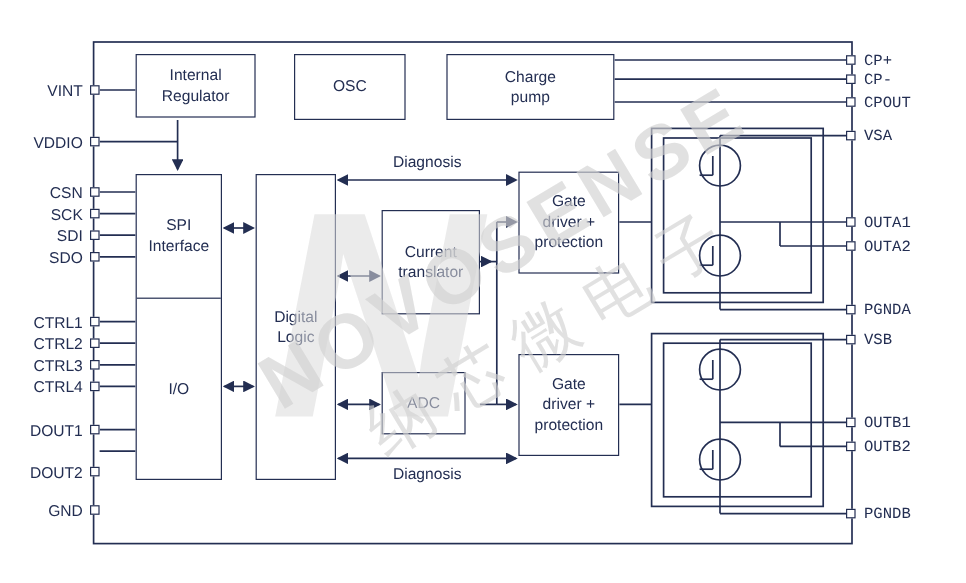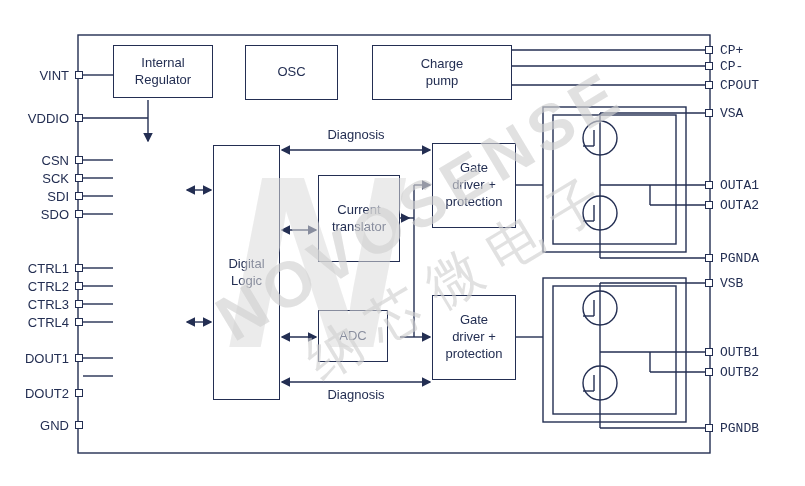--- a/index.html
+++ b/index.html
@@ -169,20 +169,29 @@
 Regulator</span>
   </div>
   <div class="block" style="left:245px;top:45px;width:93px;height:55px">
     <span>OSC</span>
   </div>
   <div class="block" style="left:372px;top:45px;width:140px;height:55px">
     <span>Charge
 pump</span>
   </div>
 
+  <div class="block spiio" style="left:113px;top:145px;width:72px;height:255px">
+    <div class="spi-sec">
+      <span>SPI
+Interface</span>
+    </div>
+    <div class="io-sec">
+      <span>I/O</span>
+    </div>
+  </div>
 
   <div class="block" style="left:318px;top:175px;width:82px;height:87px">
     <span>Current
 translator</span>
   </div>
   <div class="block" style="left:213px;top:145px;width:67px;height:255px">
     <span>Digital
 Logic</span>
   </div>
   <div class="block" style="left:318px;top:310px;width:70px;height:52px">

